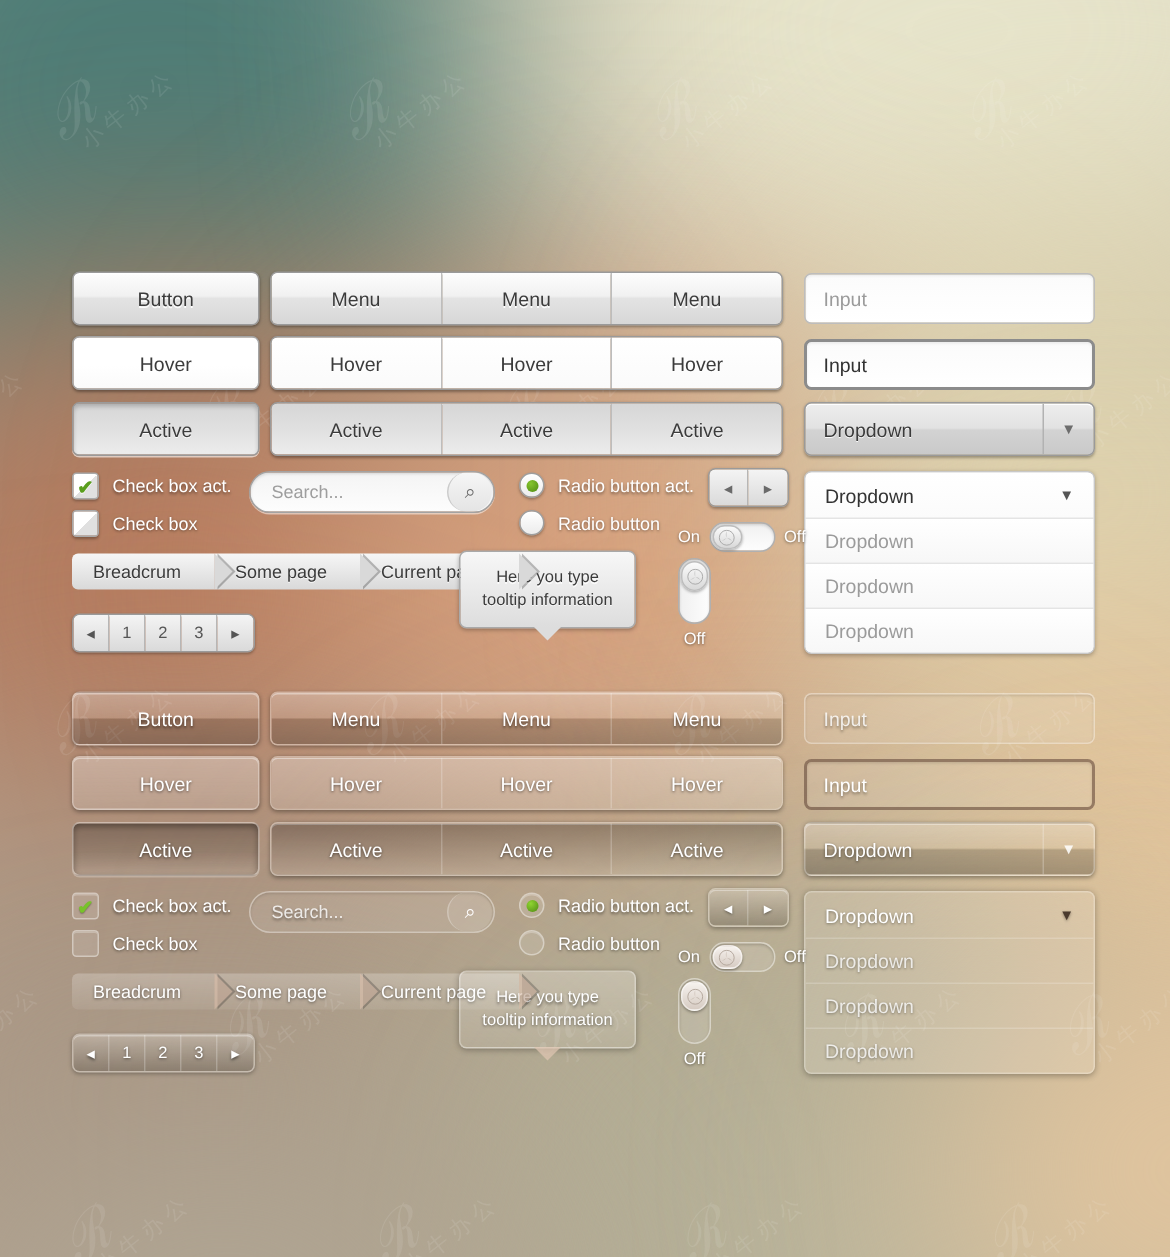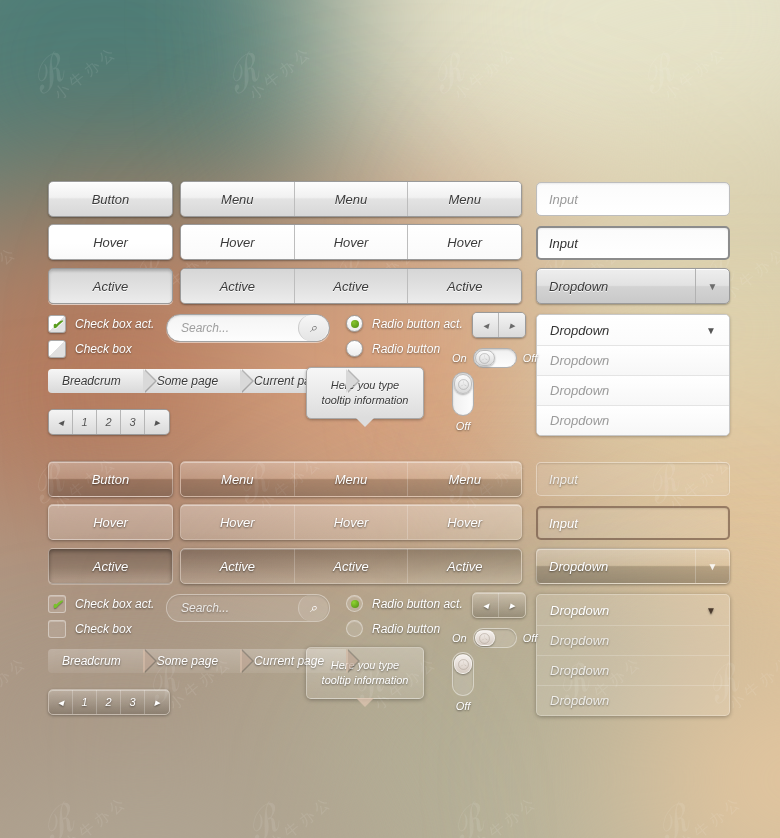--- a/index.html
+++ b/index.html
@@ -29,21 +29,21 @@
   .b11{ left:620px; top:630px; width:340px; height:300px; background:#e6c79f; }
 
   
   #watermarks { position:absolute; inset:0; z-index:1; pointer-events:none; opacity:.09; }
   .wm { position:absolute; color:#fff; font-family:"DejaVu Serif", serif;
         transform: rotate(-38deg); transform-origin:center; white-space:nowrap; }
   .wm .g { font-size:38px; font-style:italic; display:block; line-height:.9; }
   .wm .c { font-size:15px; display:block; letter-spacing:4px; margin-top:-4px; margin-left:10px; }
 
   
-  .kit { position:absolute; z-index:2;font-style:italic; }
+  .kit { position:absolute; z-index:2; }
   #kit-light { left:0; top:168px; width:780px; }
   #kit-dark  { left:0; top:448px; width:780px; }
 
   .row { position:absolute; }
 
   
   .l .btn {
     height:36px; border-radius:5px; display:flex; align-items:center; justify-content:center;
     font-size:13px; color:#3b3b3b; text-shadow:0 1px 0 rgba(255,255,255,.9);
     border:1px solid #9a9a9a;

